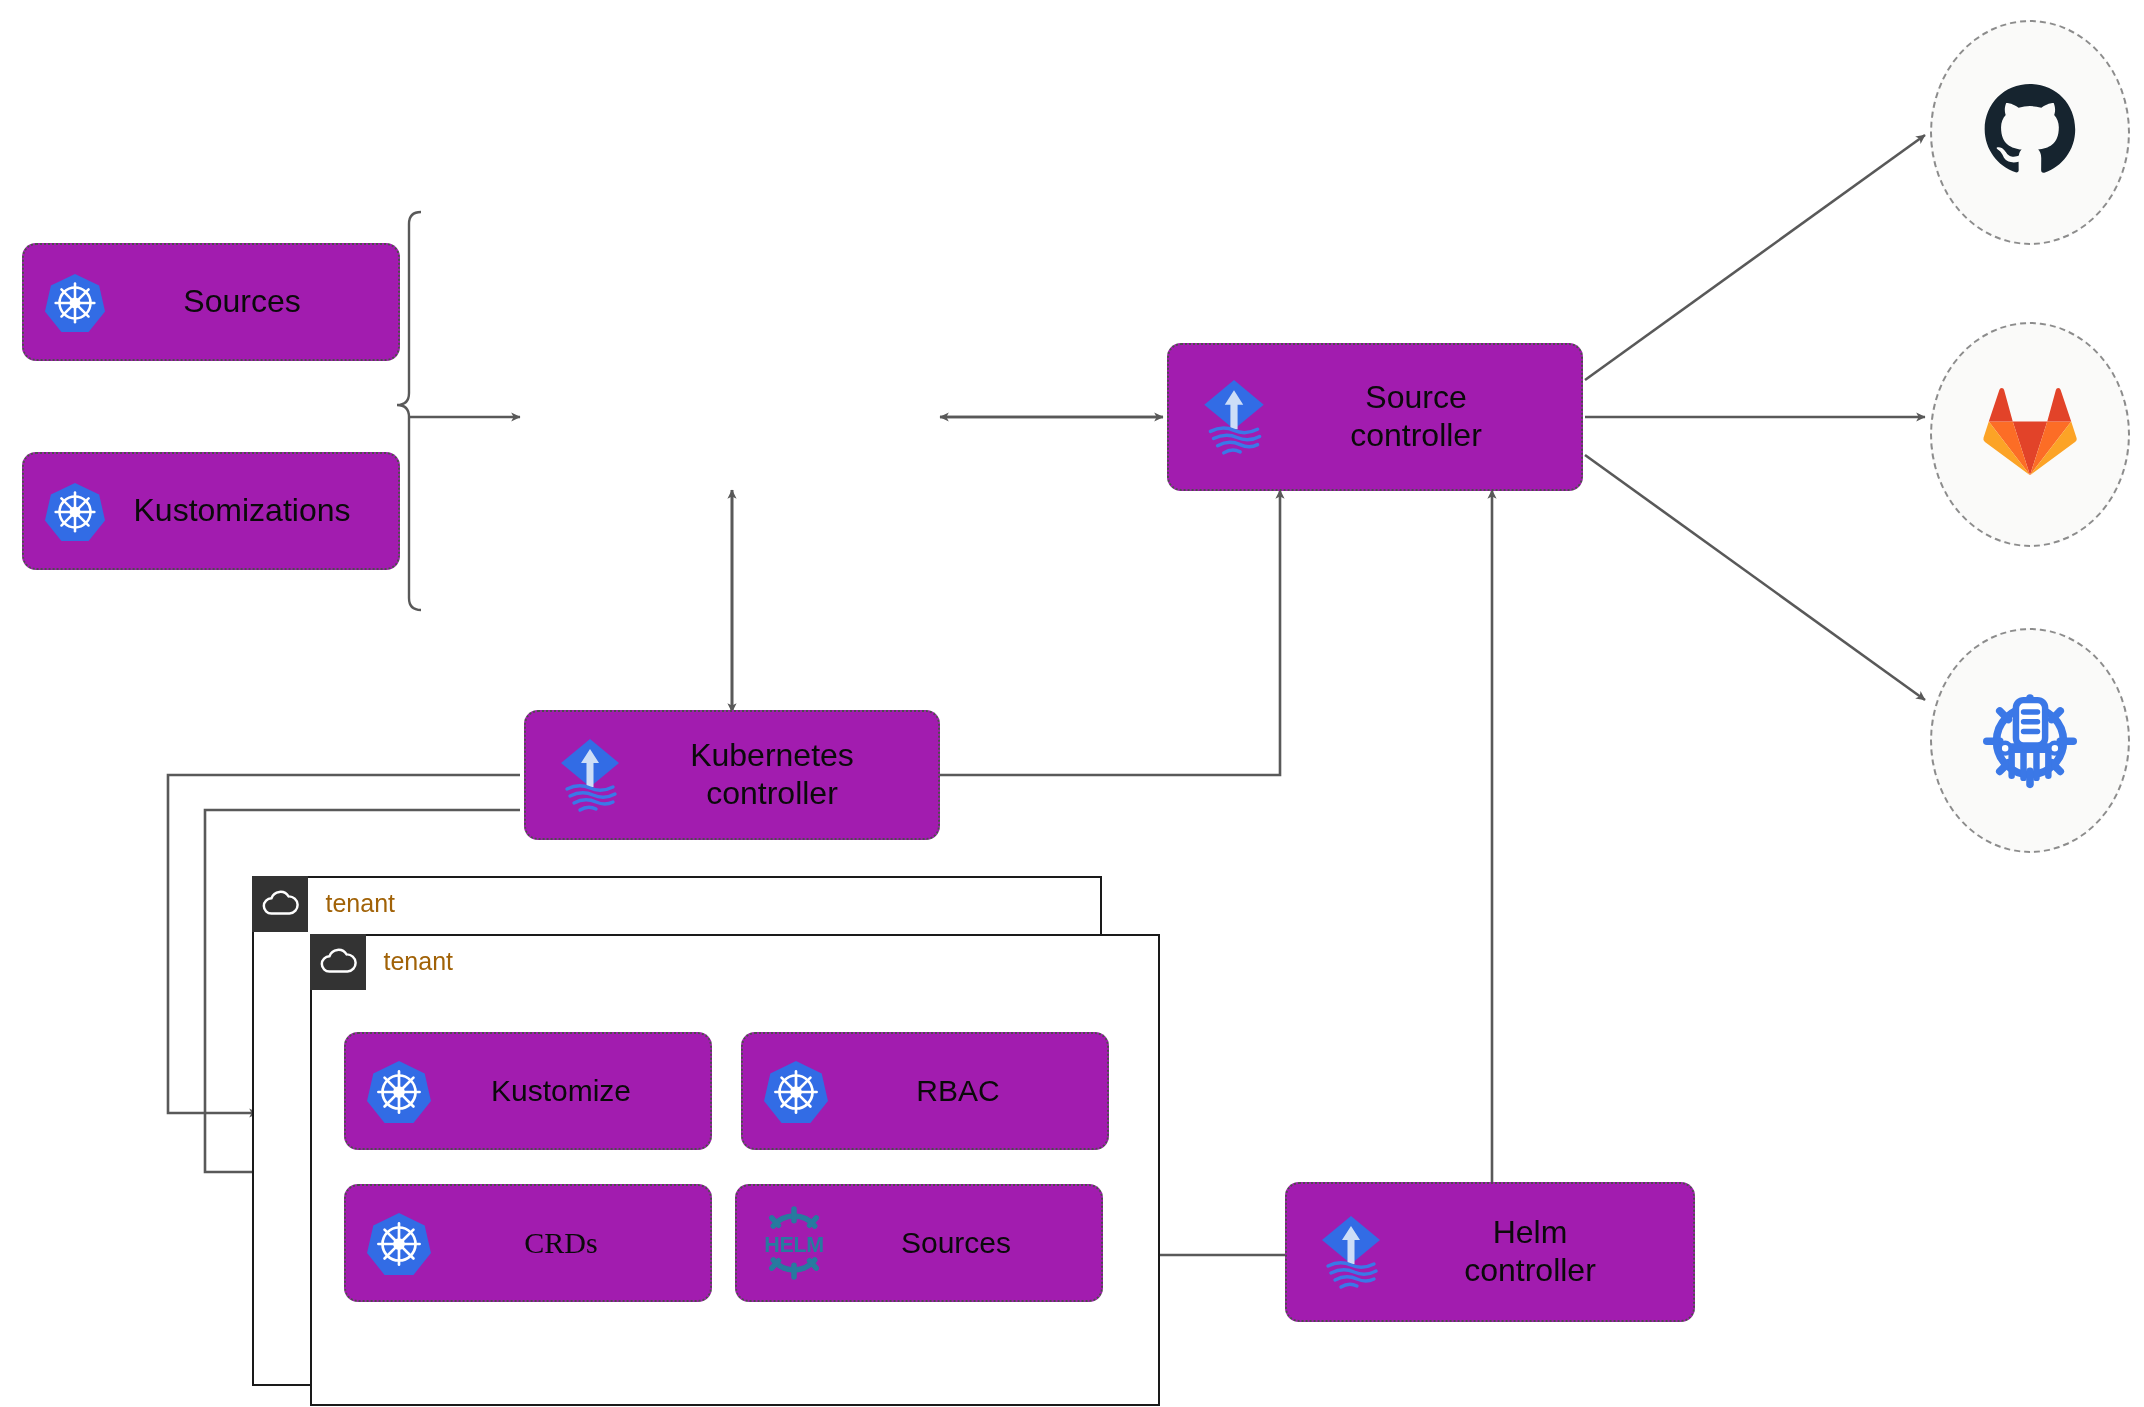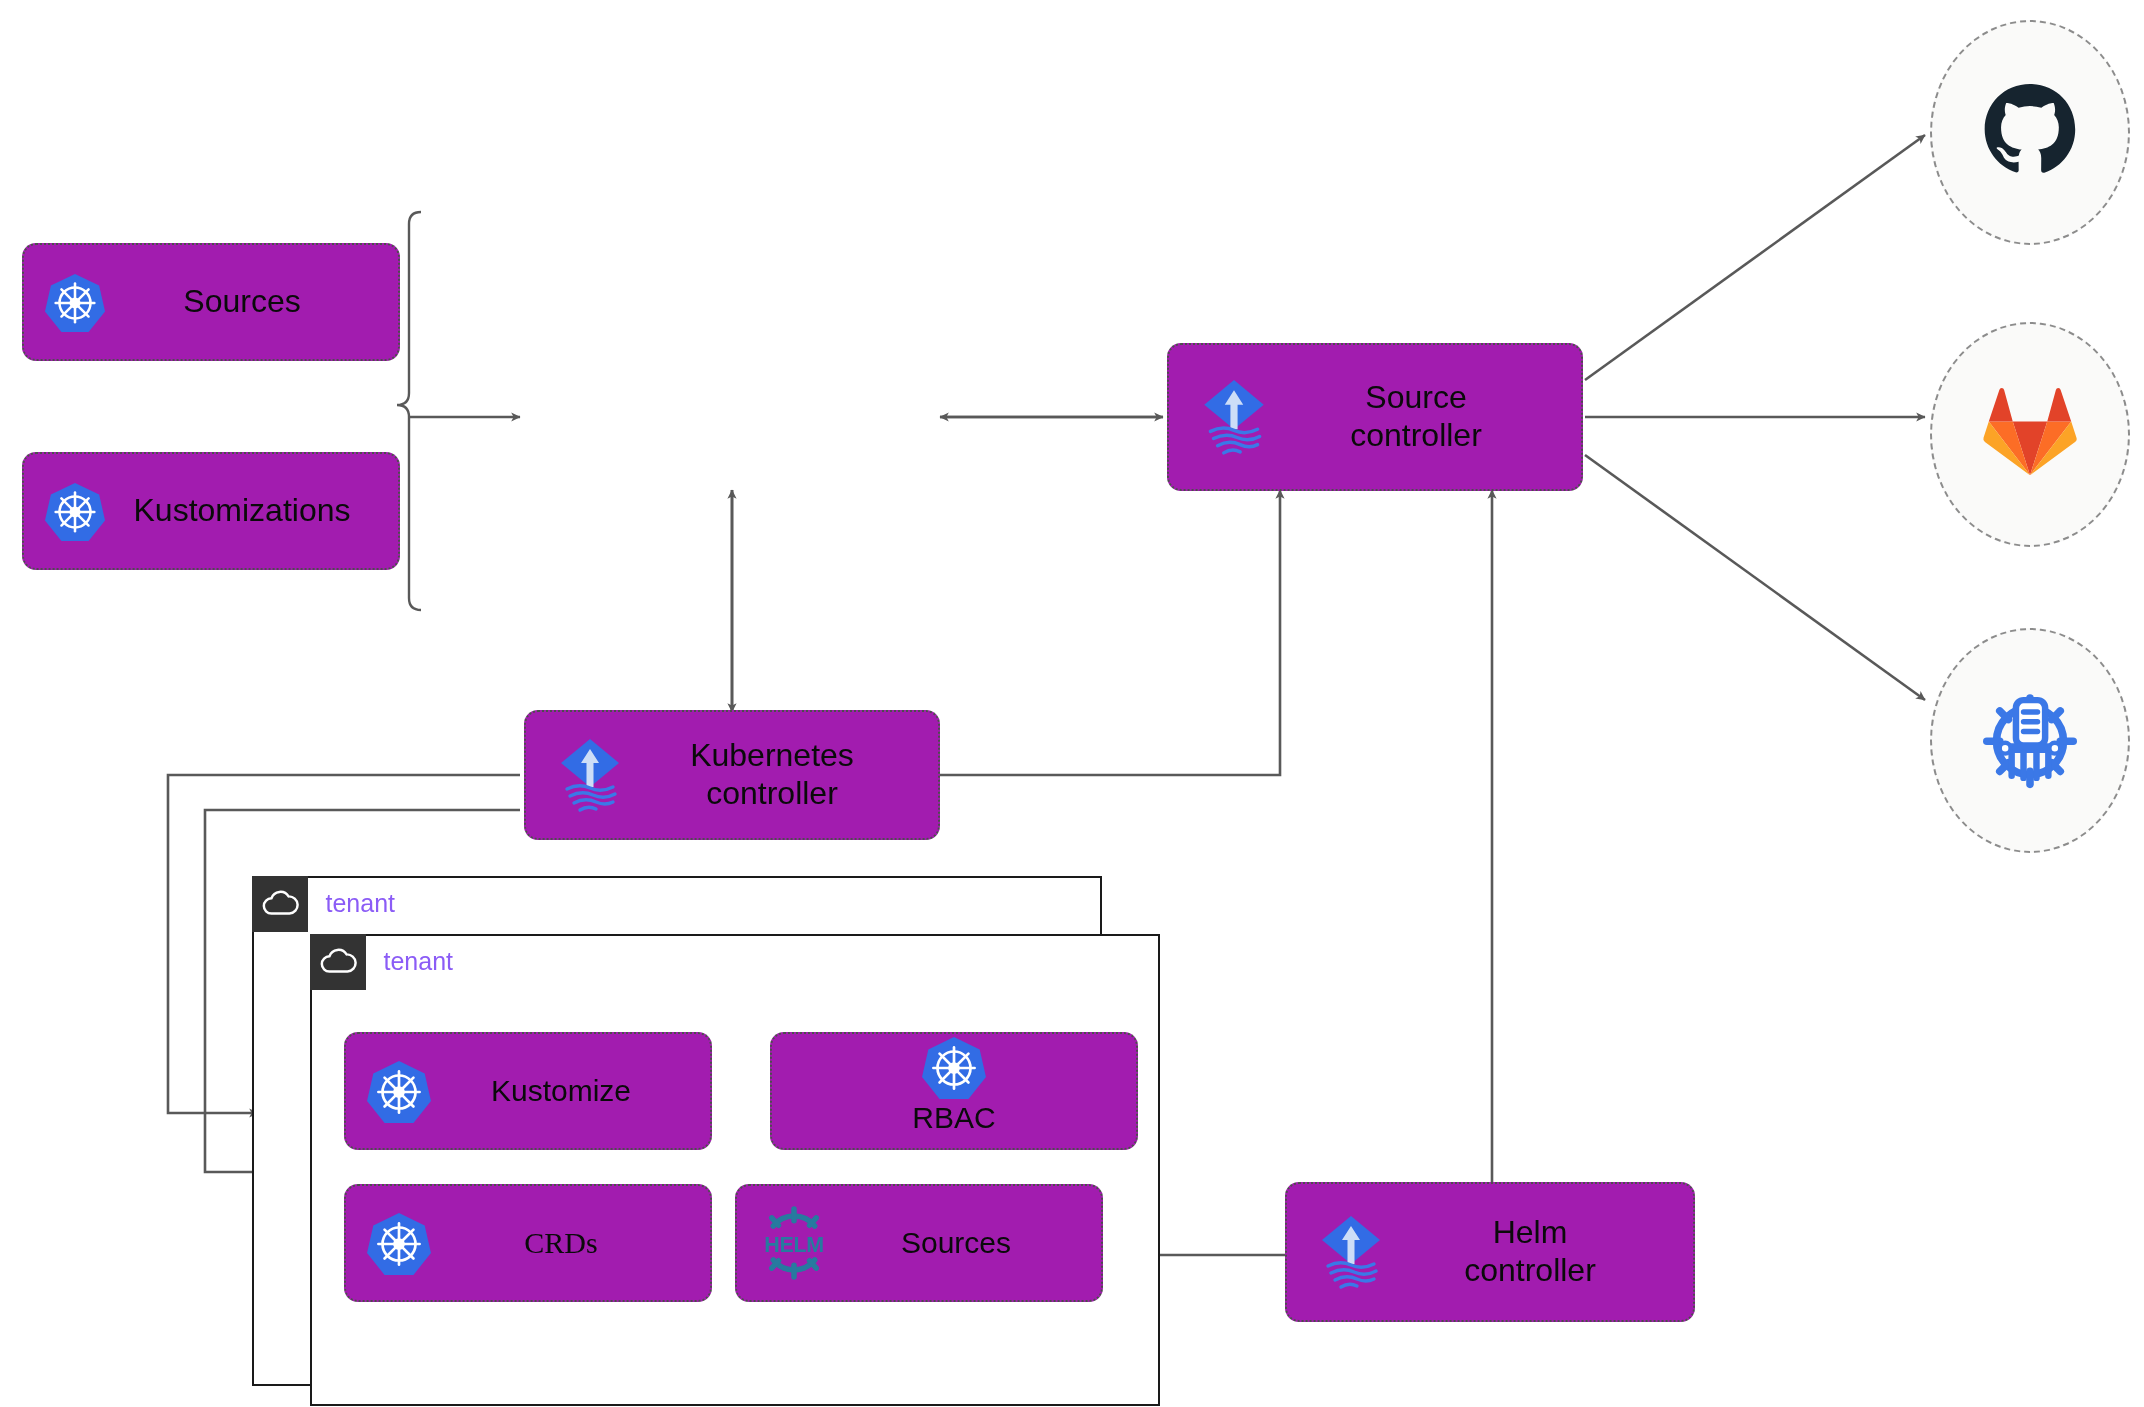--- a/index.html
+++ b/index.html
@@ -17,21 +17,21 @@
 
   .lbl-32{font-size:32px;}
   .lbl-30{font-size:30px;}
 
   
   .tenant{position:absolute;box-sizing:border-box;background:#ffffff;
           border:2.5px solid #1a1a1a;}
   .tenant-hdr{position:absolute;left:-2.5px;top:-2.5px;display:flex;align-items:center;}
   .tenant-sq{width:56px;height:56px;background:#333333;
              display:flex;align-items:center;justify-content:center;}
-  .tenant-name{font-size:25px;color:#8b5cf6;margin-left:18px;white-space:nowrap;}
+  .tenant-name{font-size:25px;color:#a16207;margin-left:18px;white-space:nowrap;}
 
   
   .circ{position:absolute;box-sizing:border-box;border:2.5px dashed #8c8c8c;
         border-radius:50%;background:#fafaf9;
         display:flex;align-items:center;justify-content:center;}
 </style>
 </head>
 <body>
 
 <div id="stage">
@@ -269,21 +269,21 @@
           <line x1="18" y1="19" x2="29" y2="30"></line>
             <line x1="35" y1="36" x2="46" y2="47"></line>
           <line x1="46" y1="19" x2="35" y2="30"></line>
             <line x1="29" y1="36" x2="18" y2="47"></line>
         </g>
       </svg>
     </span>
     <span class="lbl lbl-30">Kustomize</span>
   </div>
 
-  <div class="node" style="left:770px;top:1032px;width:368px;height:118px;padding:0 20px;flex-direction:column;">
+  <div class="node" style="left:741px;top:1032px;width:368px;height:118px;padding:0 20px;">
     <span class="ico">
       <svg width="66" height="66" viewBox="0 0 64 64">
         <polygon points="32,3 56.9,15 63,41.8 46,63 18,63 1,41.8 7.1,15" fill="#326ce5"></polygon>
         <g fill="none" stroke="#ffffff" stroke-width="2.6" stroke-linecap="round">
           <circle cx="32" cy="33" r="16"></circle>
             <circle cx="32" cy="33" r="4.4" fill="#fff"></circle>
           <line x1="32" y1="13" x2="32" y2="29"></line>
             <line x1="32" y1="37" x2="32" y2="53"></line>
           <line x1="12" y1="33" x2="28" y2="33"></line>
             <line x1="36" y1="33" x2="52" y2="33"></line>

